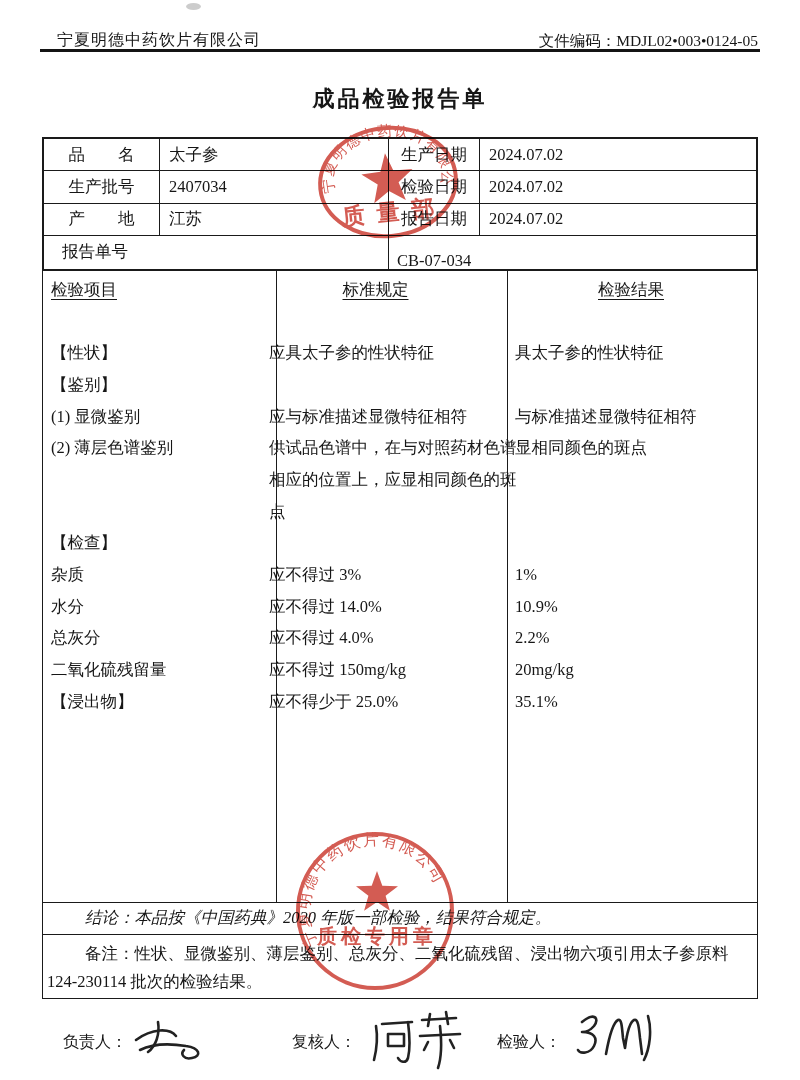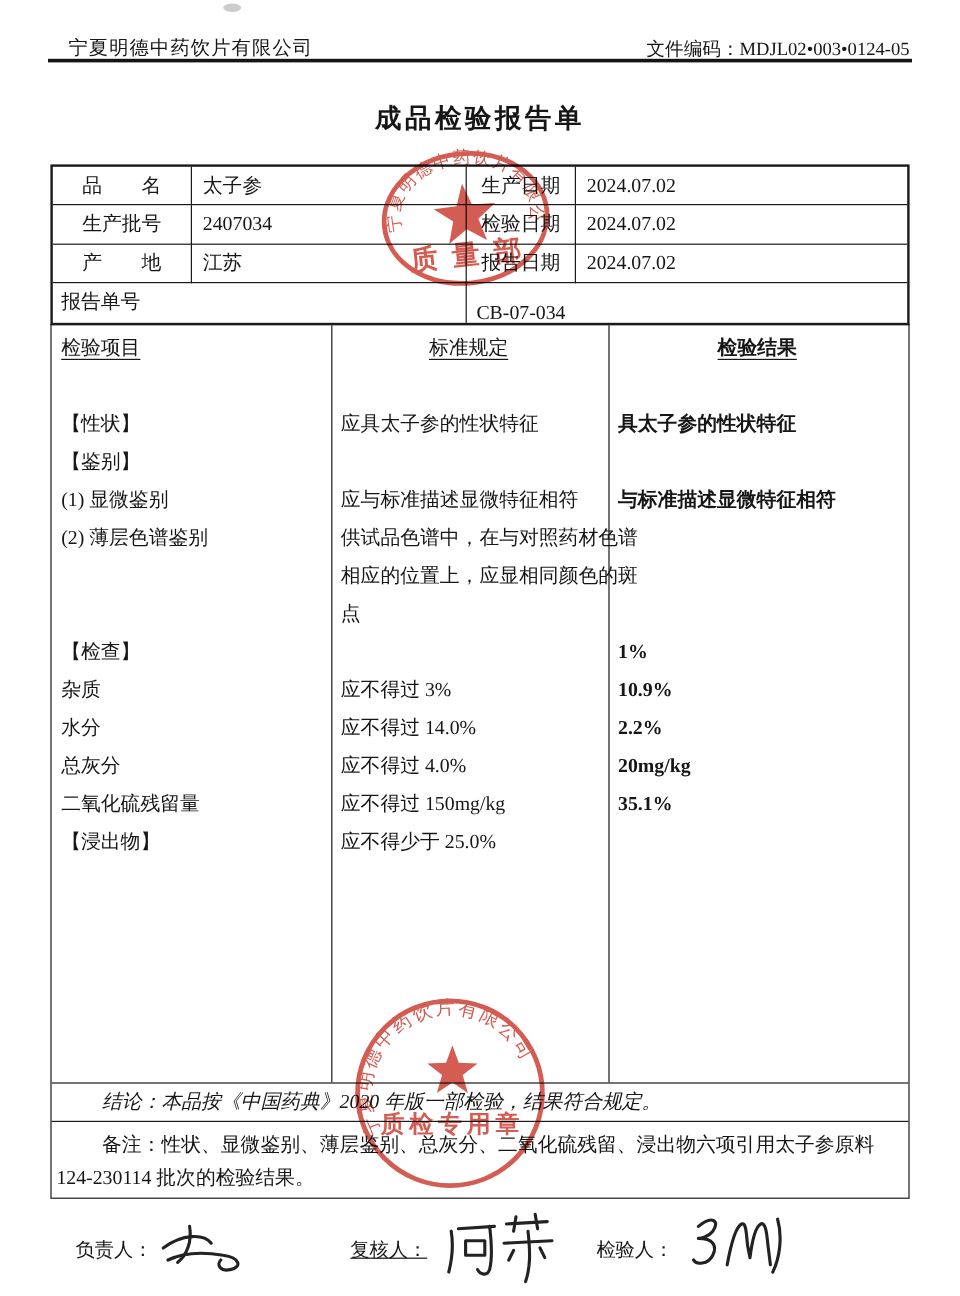--- a/index.html
+++ b/index.html
@@ -23,49 +23,49 @@
     left:42px; top:137px; width:716px;
     display:grid; grid-template-columns:116px 229px 91px 1fr; grid-auto-rows:32.4px;
     border:2px solid #1a1a1a; box-sizing:border-box;
     font-size:16.5px;
   }
   .info-grid > div { display:flex; align-items:center; box-sizing:border-box; white-space:pre; }
   .cell-br { border-right:1.5px solid #1a1a1a; }
   .cell-bb { border-bottom:1.5px solid #1a1a1a; }
   .lbl   { justify-content:center; }
   .val   { padding-left:9px;text-align:center; }
-  .span2a { grid-column:1/3; padding-left:7px; }
+  .span2a { grid-column:1/3; padding-left:18px; }
   .span2b { grid-column:3/5; padding-left:8px;margin-top:18px; }
 
   
   .main-frame {
     left:42px; top:270px; width:716px; height:729px;
     border:1.5px solid #1a1a1a; box-sizing:border-box; font-size:16.5px;
   }
   .vline { position:absolute; top:0; height:631px; width:0; border-left:1.5px solid #1a1a1a; }
   .v1 { left:233px; } .v2 { left:464px; }
   .hline { position:absolute; left:0; width:100%; height:0; border-top:1.5px solid #1a1a1a; }
   .h1 { top:631px; } .h2 { top:663px; }
 
   .col { position:absolute; top:3px; box-sizing:border-box; }
   .colA { left:0; width:233px; padding-left:8px; }
-  .colB { left:232px; width:231px; padding-left:9px; }
-  .colC { left:464px; width:249px; padding-left:8px;font-weight:bold; }
+  .colB { left:217px; width:231px; padding-left:9px; }
+  .colC { left:464px; width:249px; padding-left:8px; }
   .line { height:31.66px; line-height:31.66px; white-space:pre; overflow:visible; }
   .head span { text-decoration:underline; text-underline-offset:4px; }
   .colB .head, .colC .head { text-align:center; padding-right:9px; }
 
   .conclusion { position:absolute; left:0; top:631px; width:100%; height:32px; line-height:32px; padding-left:42px; box-sizing:border-box; white-space:pre;font-style:italic; }
   .remark { position:absolute; left:0; top:663px; width:100%; padding-top:6px; box-sizing:border-box; }
   .remark .r1 { padding-left:42px; height:28px; line-height:28px; white-space:pre; }
   .remark .r2 { padding-left:4px;  height:28px; line-height:28px; white-space:pre; }
 
   
   .sig-label { top:1032px; font-size:16px; }
-  .sl1 { left:63px; } .sl2 { left:292px;text-decoration:underline; } .sl3 { left:497px; }
+  .sl1 { left:63px; } .sl2 { left:292px; } .sl3 { left:497px; }
   .sig-svg path { fill:none; stroke:#222; stroke-width:2.6; stroke-linecap:round; stroke-linejoin:round; }
 
   
   .stamp { mix-blend-mode:multiply; opacity:.9; }
   .stamp text { font-family:"Liberation Serif","DejaVu Serif",serif; }
 </style>
 </head>
 <body>
 
 <div class="page">
@@ -139,20 +139,21 @@
           <div class="line">应不得少于 25.0%</div>
         </div>
     </div>
     <div class="col colC">
       <div class="line head"><span>检验结果</span></div>
       <div>
           <div class="line"></div>
           <div class="line">具太子参的性状特征</div>
           <div class="line"></div>
           <div class="line">与标准描述显微特征相符</div>
+          <div class="line">显相同颜色的斑点</div>
           <div class="line"></div>
           <div class="line"></div>
           <div class="line"></div>
           <div class="line">1%</div>
           <div class="line">10.9%</div>
           <div class="line">2.2%</div>
           <div class="line">20mg/kg</div>
           <div class="line">35.1%</div>
         </div>
     </div>

